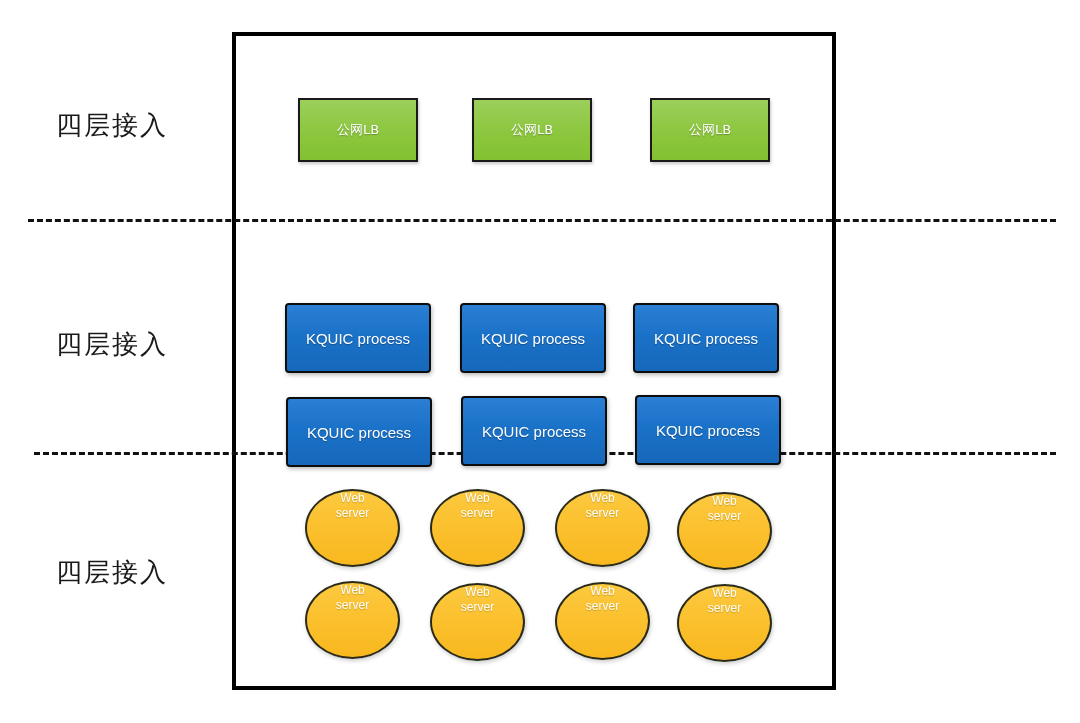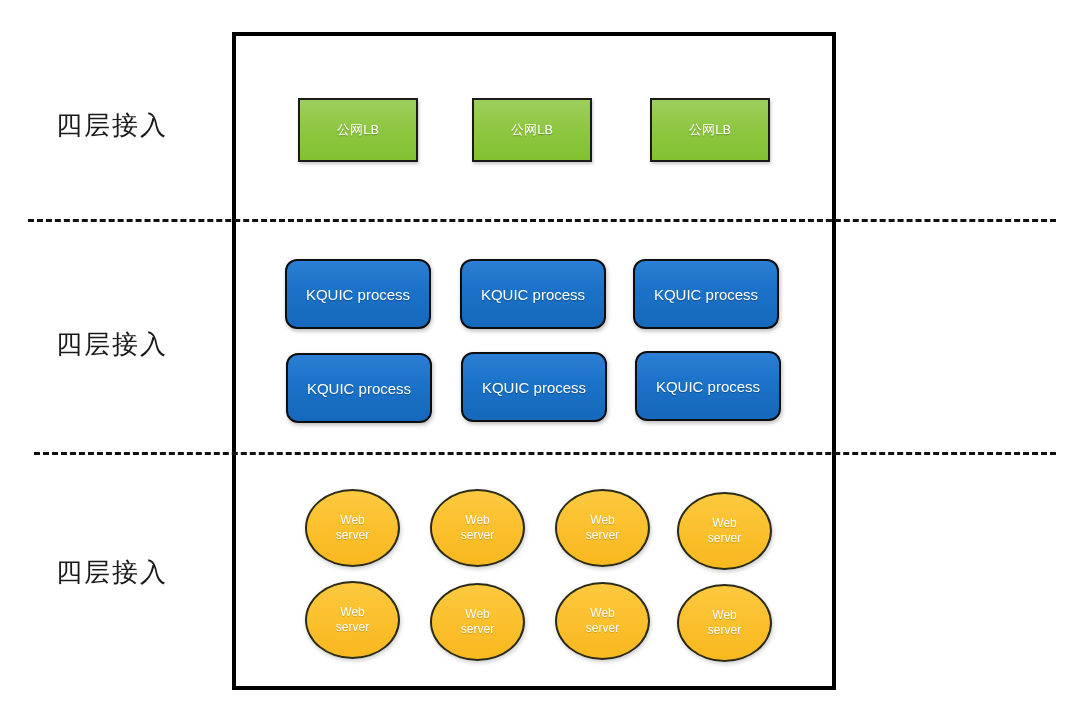--- a/index.html
+++ b/index.html
@@ -77,50 +77,51 @@
   .lb-node.c2 { left: 472px; top: 98px; }
   .lb-node.c3 { left: 650px; top: 98px; }
 
   
   .kquic-node {
     position: absolute;
     width: 146px;
     height: 70px;
     background: linear-gradient(180deg, #2b7fd4 0%, #1a72c8 45%, #1668bb 100%);
     border: 2px solid #0d0d0d;
-    border-radius: 12px;
+    border-radius: 4px;
     box-sizing: border-box;
     display: flex;
     align-items: center;
     justify-content: center;
     color: #ffffff;
     font-size: 15px;
     text-shadow: 0 1px 1px rgba(0,0,0,.3);
     box-shadow: 1px 2px 4px rgba(0,0,0,.28);
+    margin-top: 44px;
   }
   .kquic-node.r1c1 { left: 285px; top: 259px; }
   .kquic-node.r1c2 { left: 460px; top: 259px; }
   .kquic-node.r1c3 { left: 633px; top: 259px; }
   .kquic-node.r2c1 { left: 286px; top: 353px; }
   .kquic-node.r2c2 { left: 461px; top: 352px; }
   .kquic-node.r2c3 { left: 635px; top: 351px; }
 
   
   .web-node {
     position: absolute;
     width: 95px;
     height: 78px;
     background: linear-gradient(180deg, #fcc93f 0%, #fbc02d 50%, #f8b81f 100%);
     border: 2px solid #2b2b1a;
     border-radius: 50%;
     box-sizing: border-box;
     display: flex;
     flex-direction: column;
     align-items: center;
-    justify-content: center;
+    justify-content: flex-start;
     color: #ffffff;
     font-size: 12px;
     line-height: 15px;
     text-shadow: 0 1px 1px rgba(0,0,0,.2);
     box-shadow: 1px 2px 4px rgba(0,0,0,.2);
   }
   .web-node span { display: block; }
   .web-node.r1c1 { left: 305px; top: 489px; }
   .web-node.r1c2 { left: 430px; top: 489px; }
   .web-node.r1c3 { left: 555px; top: 489px; }

